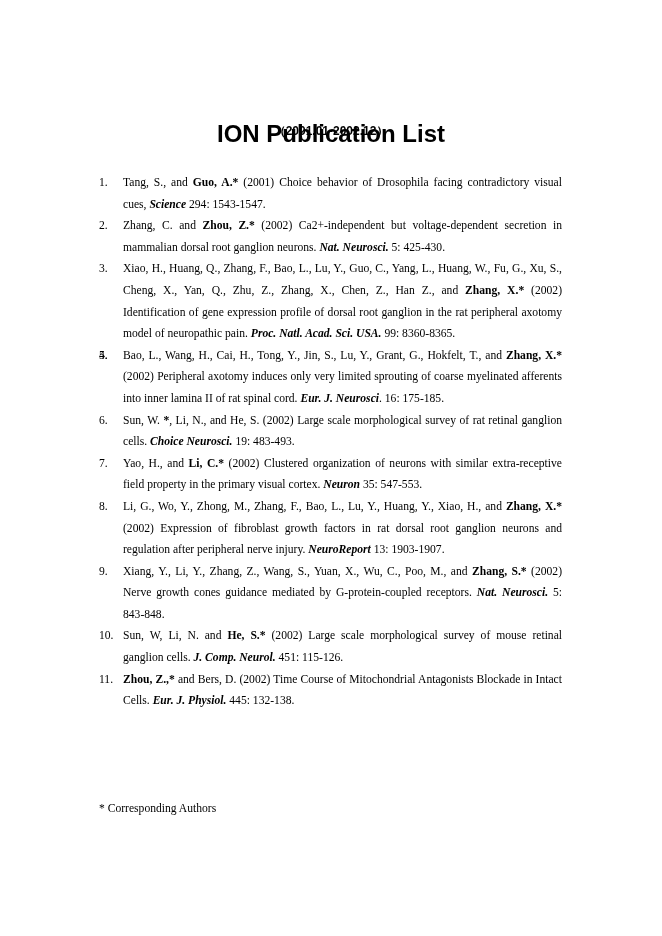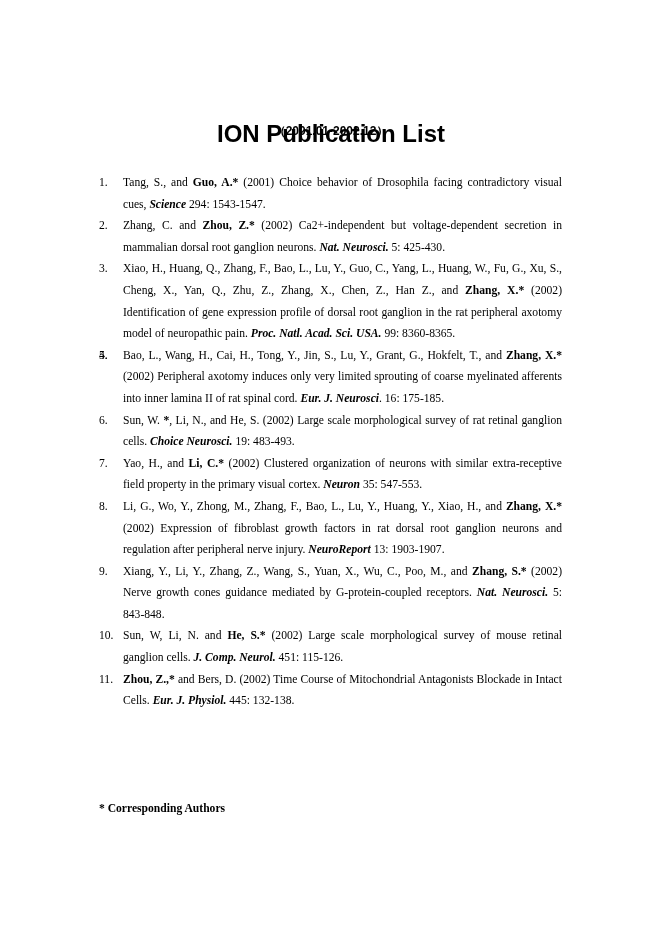--- a/index.html
+++ b/index.html
@@ -19,21 +19,21 @@
       position: absolute; left: 99px; top: 172px; width: 463px;
       margin: 0; padding: 0; list-style: none;
       font-family: "Liberation Serif", serif; font-size: 11.6px; line-height: 21.6px;
     }
     .ref-item { position: relative; padding-left: 24px; text-align: justify; }
     .ref-num { position: absolute; left: 0; top: 0; }
     .ref-text b { font-weight: bold; }
     .ref-text .bi { font-weight: bold; font-style: italic; margin-top: 20px; }
     .footnote {
       position: absolute; left: 99px; top: 801px;
-      font-family: "Liberation Serif", serif; font-weight: bold; font-size: 11.6px; line-height: 16px;
+      font-family: "Liberation Serif", serif; font-weight: normal; font-size: 11.6px; line-height: 16px;
     }
   </style>
 </head>
 <body>
 
 <h1 class="page-title">ION Publication List</h1>
 <div class="page-subtitle">（2001.01-2002.12）</div>
 
 <ol class="ref-list" id="ref-list">
     <li class="ref-item"><span class="ref-num">1.</span><span class="ref-text"><span>Tang, S., and </span><b>Guo, A.*</b><span> (2001) Choice behavior of Drosophila facing contradictory visual cues, </span><span class="bi">Science</span><span> 294: 1543-1547.</span></span></li>

